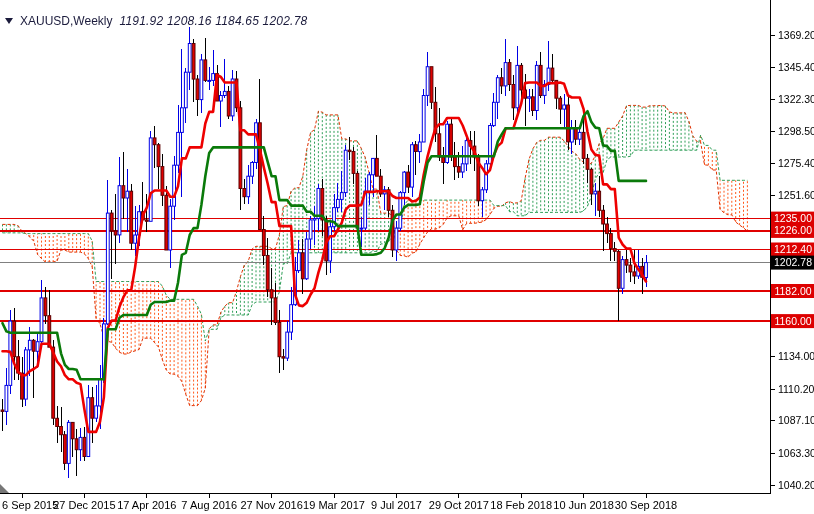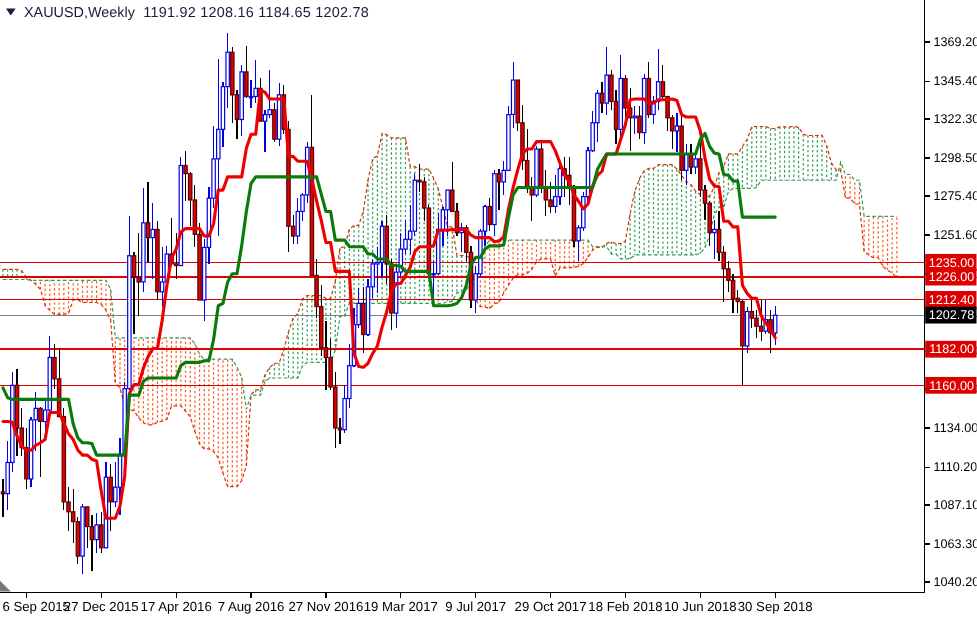--- a/index.html
+++ b/index.html
@@ -5,32 +5,32 @@
   html,body{margin:0;padding:0;background:#fff;}
   .chart-window{
     position:relative;
     width:814px;height:514px;
     background:#fff;
     font-family:"Liberation Sans", sans-serif;
     overflow:hidden;
   }
   #chart-svg{position:absolute;left:0;top:0;}
   .title-overlay{
-    position:absolute;left:5px;top:3px;
+    position:absolute;left:5px;top:14px;
     font-size:12px;color:#1B1B3C;
     display:flex;align-items:center;gap:7px;
     white-space:nowrap;
   }
   .tri-down{
     width:0;height:0;display:inline-block;
     border-left:4px solid transparent;
     border-right:4px solid transparent;
     border-top:6px solid #1B1B3C;
   }
-  .ohlc{letter-spacing:0.2px;}
+  .ohlc{letter-spacing:0.2px;font-style:italic;}
 </style>
 </head>
 <body>
 
 <div class="chart-window">
   <svg id="chart-svg" width="814" height="514" xmlns="http://www.w3.org/2000/svg">
       <g>
         <line x1="2.5" x2="2.5" y1="224.4" y2="232.9" stroke="#2E9E57" stroke-width="1" stroke-dasharray="2,2"></line>
         <line x1="6.4" x2="6.4" y1="224.4" y2="232.9" stroke="#2E9E57" stroke-width="1" stroke-dasharray="2,2"></line>
         <line x1="10.3" x2="10.3" y1="224.4" y2="232.9" stroke="#2E9E57" stroke-width="1" stroke-dasharray="2,2"></line>

